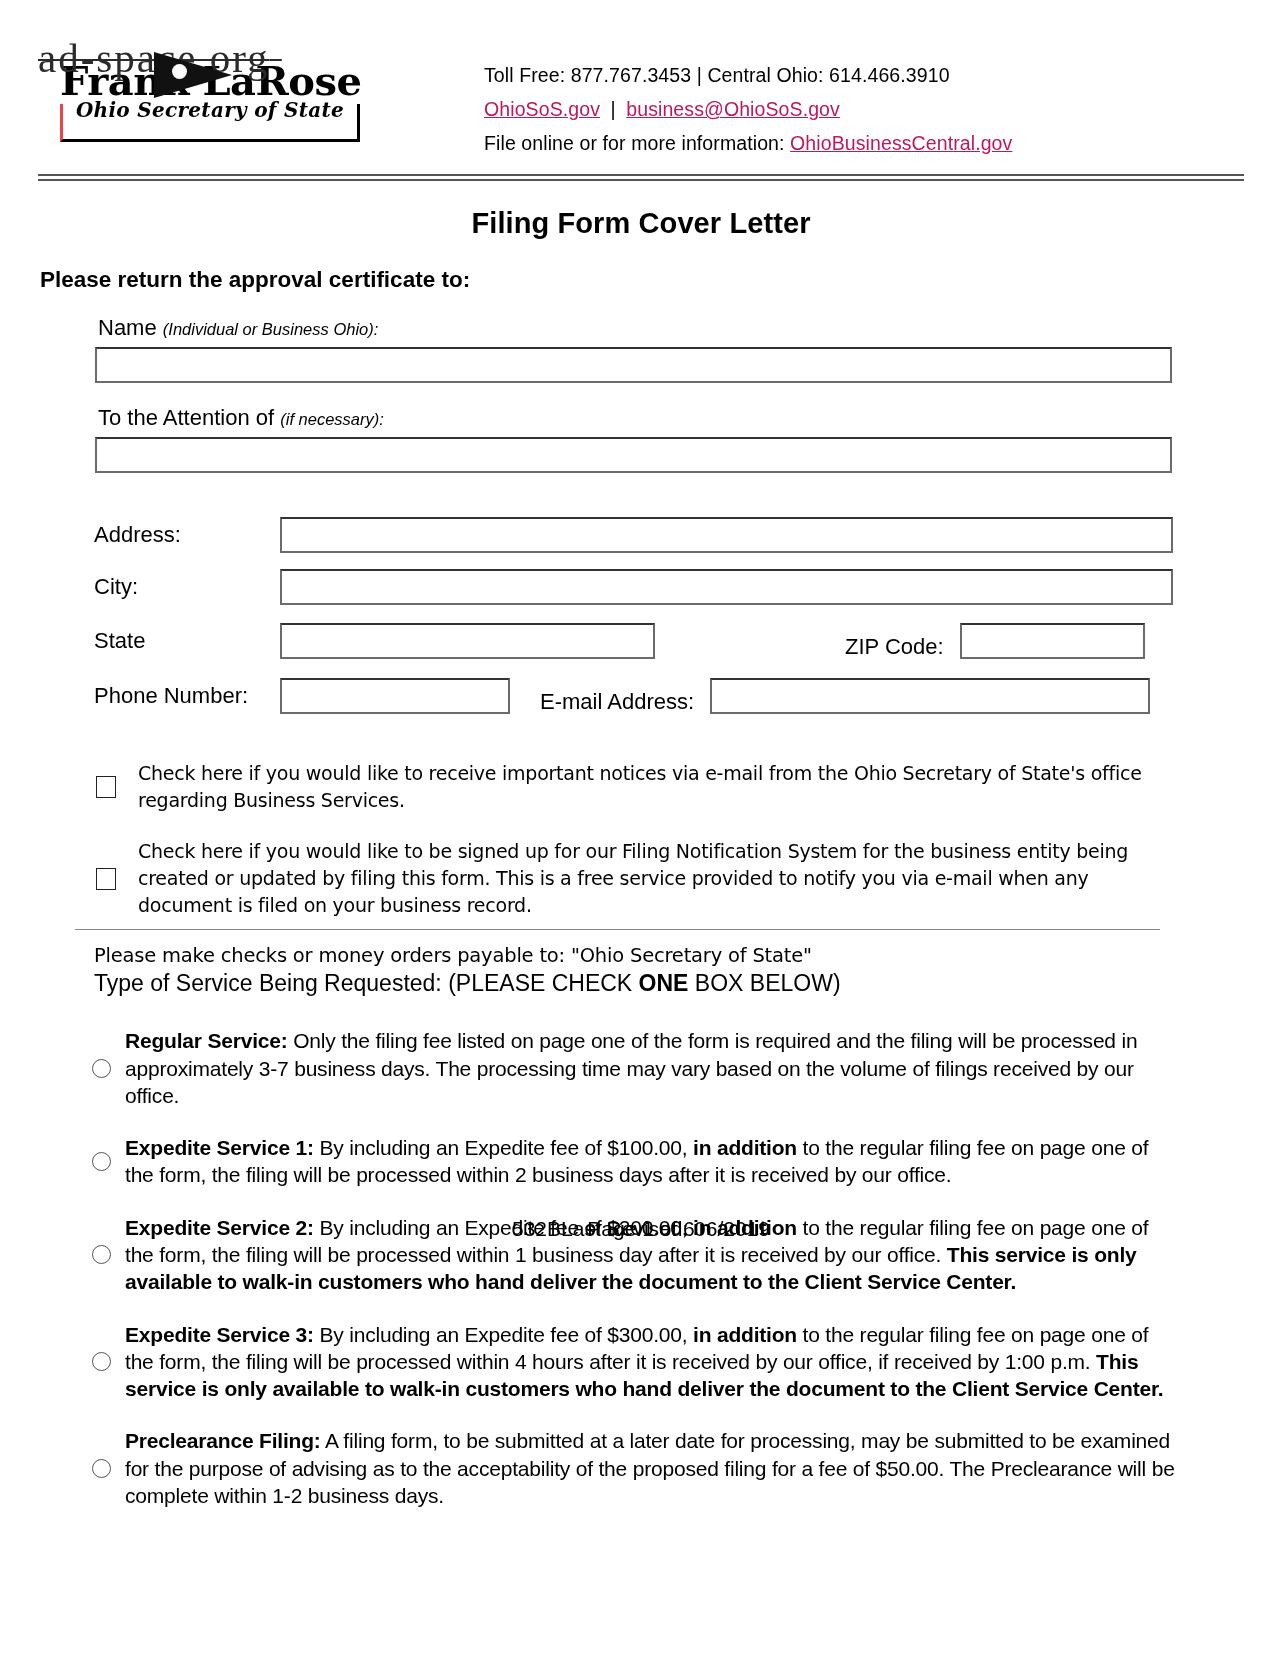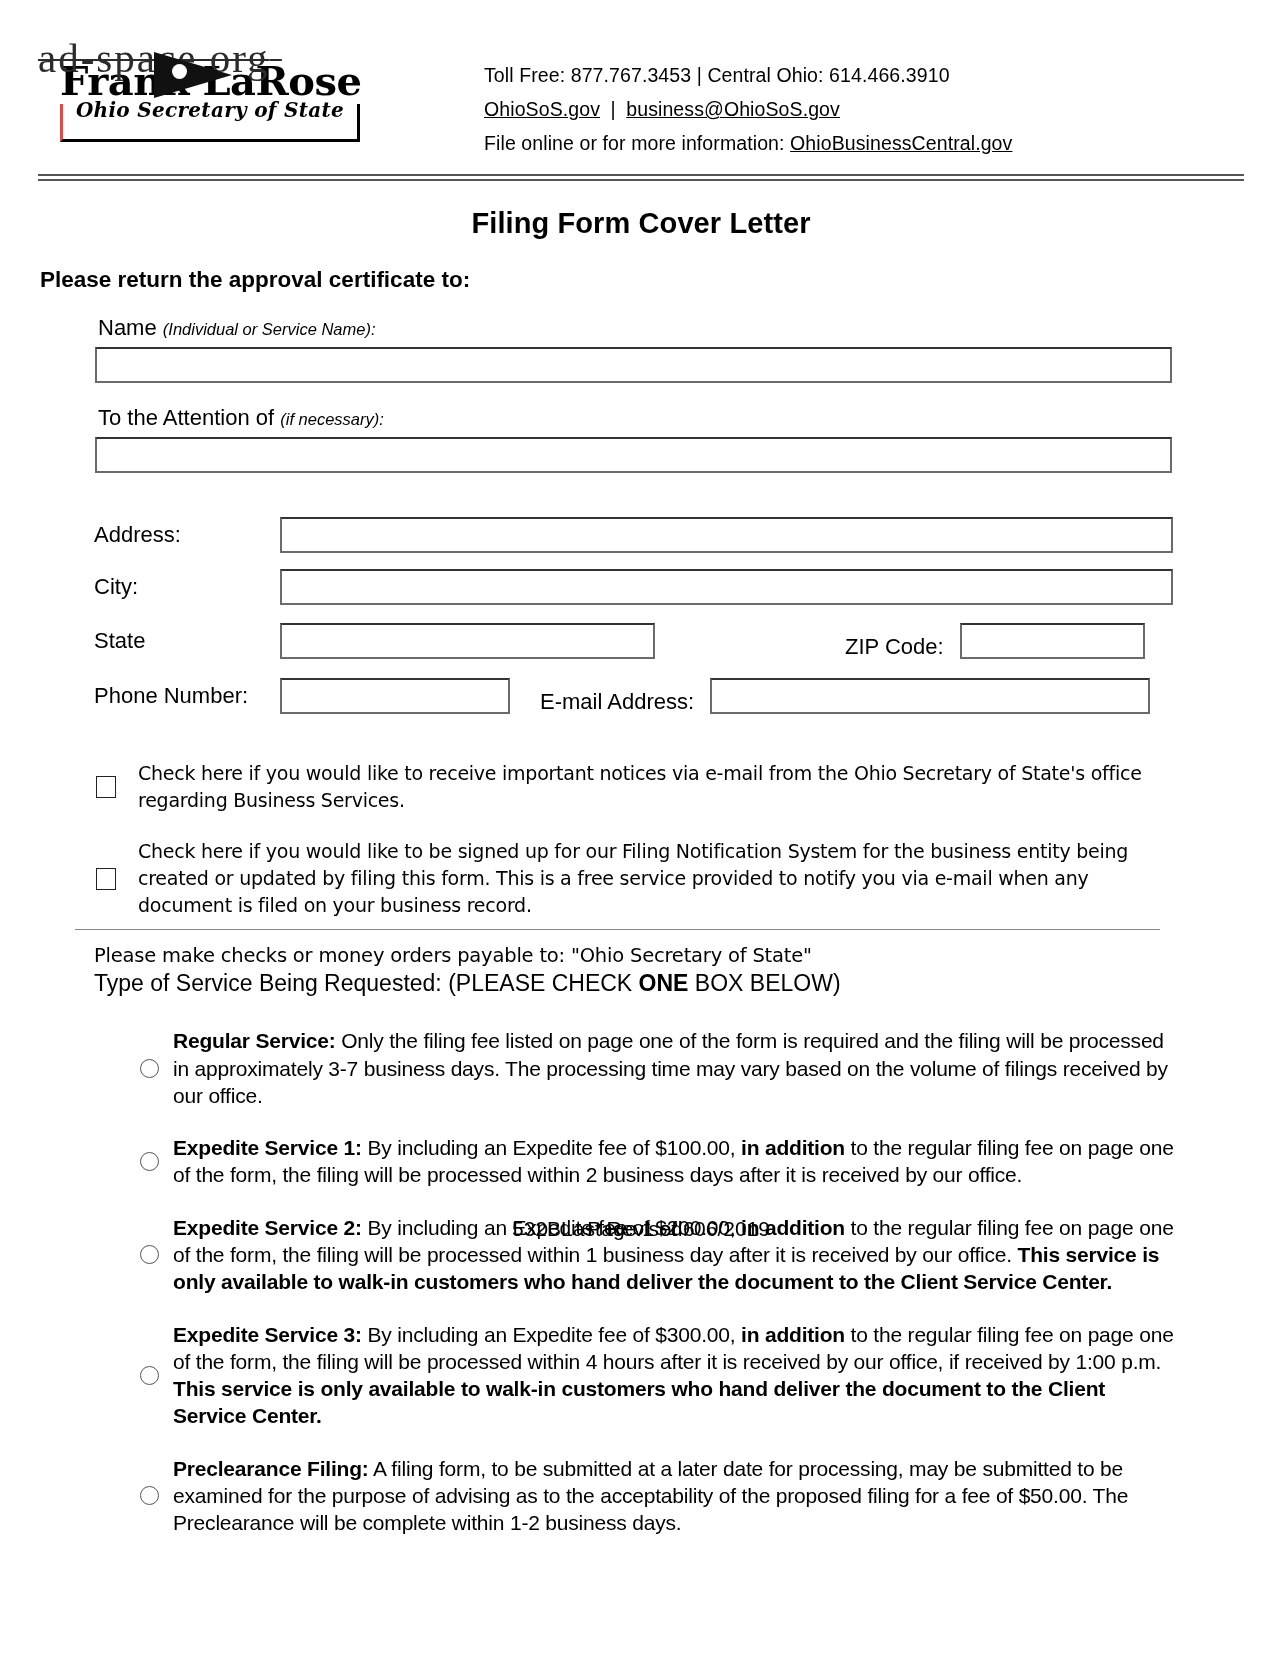--- a/index.html
+++ b/index.html
@@ -90,21 +90,21 @@
   }
 
   .contact-block {
     margin-left: 96px;
     padding-top: 30px;
     font-size: 19.5px;
     line-height: 1.75;
     letter-spacing: 0.1px;
   }
   .contact-block a, .link {
-    color: #000000;
+    color: #be185d;
     text-decoration: underline;
   }
   .sep { padding: 0 5px; }
 
   .rule-double {
     margin: 14px 38px 0 38px;
     border-top: 2px solid #555;
   }
   .rule-double2 {
     margin: 3px 38px 0 38px;
@@ -211,21 +211,21 @@
     font-family: "DejaVu Sans", sans-serif;
     letter-spacing: -0.2px;
   }
   .service-head {
     font-size: 23px;
     margin: 3px 0 0 94px;
   }
   .service-head b { font-weight: bold; }
 
   
-  .options { margin-top: 30px; padding-left: 48px; }
+  .options { margin-top: 30px; }
   .option {
     display: flex;
     align-items: center;
     margin-left: 92px;
     margin-right: 104px;
     margin-bottom: 25px;
   }
   .radio {
     flex: 0 0 19px;
     width: 19px; height: 19px;
@@ -288,21 +288,21 @@
   </div>
 
   <div class="rule-double"></div>
   <div class="rule-double2"></div>
 
   <h1 class="doc-title">Filing Form Cover Letter</h1>
 
   <div class="return-line">Please return the approval certificate to:</div>
 
   <div class="field-label">
-    <span>Name </span><span class="small-ital">(Individual or Service Name):</span>
+    <span>Name </span><span class="small-ital">(Individual or Business Ohio):</span>
   </div>
   <div class="inputbox"></div>
 
   <div class="field-label">
     <span>To the Attention of </span><span class="small-ital">(if necessary):</span>
   </div>
   <div class="inputbox"></div>
 
   <div class="row" style="margin-top:44px">
     <div class="lbl">Address:</div>

